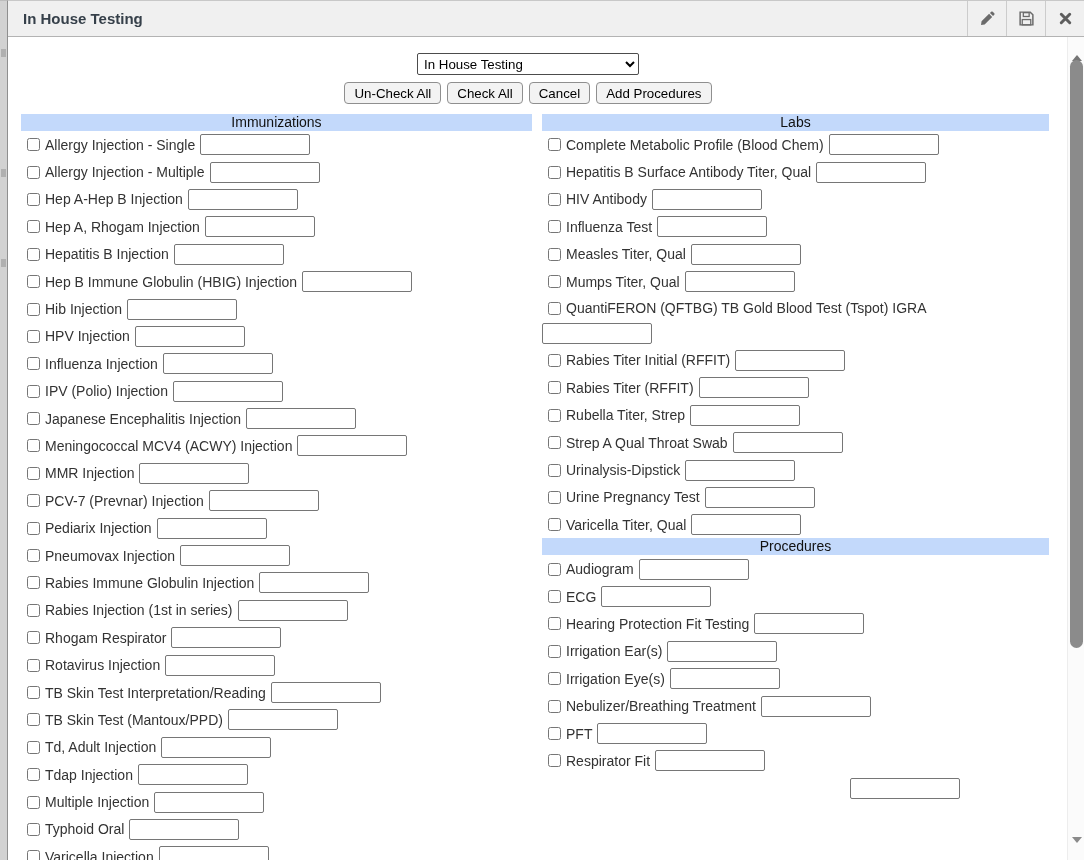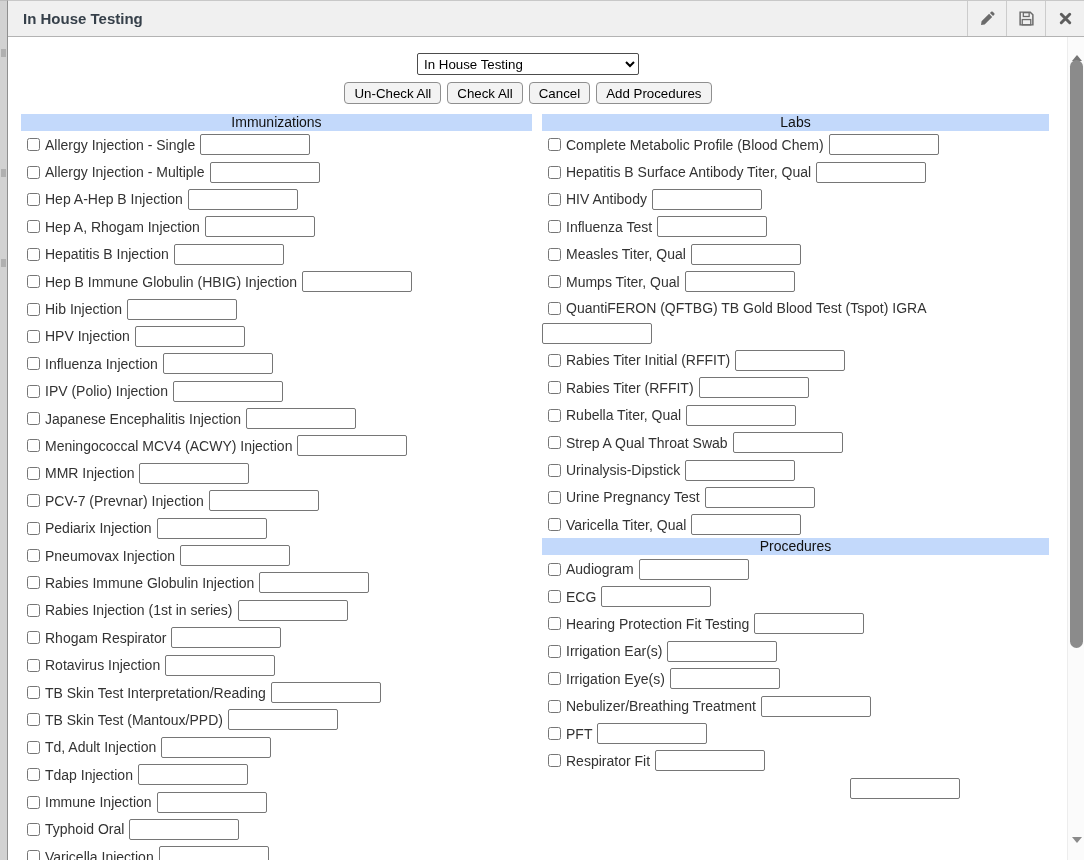--- a/index.html
+++ b/index.html
@@ -265,21 +265,21 @@
               <span class="lbl">Td, Adult Injection</span>
               <input type="text" class="val" style="">
             </div>
             <div class="row">
               <input type="checkbox" style="">
               <span class="lbl">Tdap Injection</span>
               <input type="text" class="val" style="">
             </div>
             <div class="row">
               <input type="checkbox" style="">
-              <span class="lbl">Immune Injection</span>
+              <span class="lbl">Multiple Injection</span>
               <input type="text" class="val" style="">
             </div>
             <div class="row">
               <input type="checkbox" style="">
               <span class="lbl">Typhoid Oral</span>
               <input type="text" class="val" style="">
             </div>
             <div class="row">
               <input type="checkbox" style="">
               <span class="lbl">Varicella Injection</span>
@@ -326,21 +326,21 @@
               <span class="lbl">Rabies Titer Initial (RFFIT)</span>
               <input type="text" class="val" style="">
             </div>
             <div class="row">
               <input type="checkbox" style="">
               <span class="lbl">Rabies Titer (RFFIT)</span>
               <input type="text" class="val" style="">
             </div>
             <div class="row">
               <input type="checkbox" style="">
-              <span class="lbl">Rubella Titer, Qual</span>
+              <span class="lbl">Rubella Titer, Strep</span>
               <input type="text" class="val" style="">
             </div>
             <div class="row">
               <input type="checkbox" style="">
               <span class="lbl">Strep A Qual Throat Swab</span>
               <input type="text" class="val" style="">
             </div>
             <div class="row">
               <input type="checkbox" style="">
               <span class="lbl">Urinalysis-Dipstick</span>

